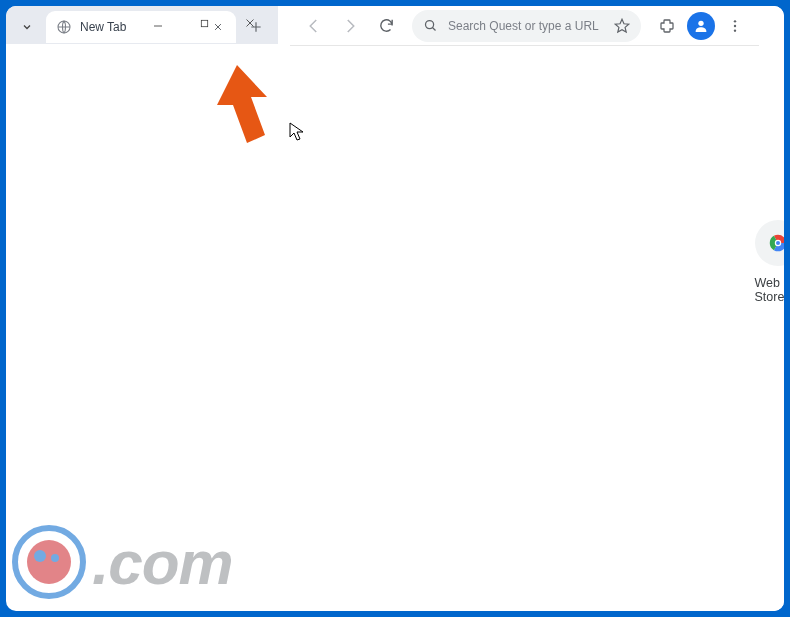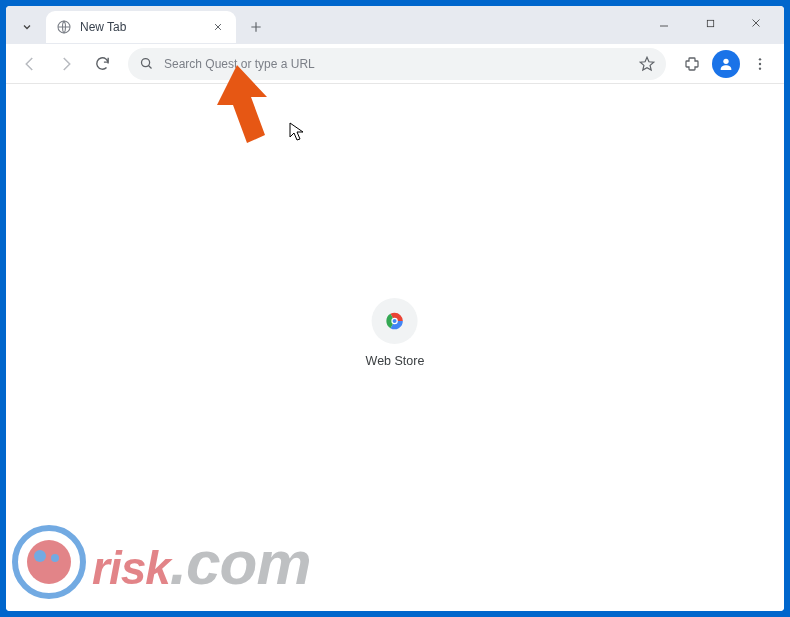--- a/index.html
+++ b/index.html
@@ -11,24 +11,25 @@
   position: relative;
   overflow: hidden;
 }
 .window {
   position: absolute;
   top: 6px;
   left: 6px;
   right: 6px;
   bottom: 6px;
   background: #fff;
-  border-radius: 4px;
+  border-radius: 10px;
   overflow: hidden;
   display: flex;
-  flex-direction: column;
+  flex-direction: row;
+  gap: 12px;
 }
 
 .tabstrip {
   height: 38px;
   background: #e7eaf0;
   display: flex;
   align-items: center;
   padding: 4px 8px 0 8px;
   position: relative;
 }
@@ -330,16 +331,15 @@
 
 <svg class="cursor" width="16" height="20" viewBox="0 0 16 20">
   <path fill="#fff" stroke="#000" stroke-width="1" d="M1 1l0 14 4-4 3 7 3-1-3-7 6 0z"></path>
 </svg>
 
 <div class="watermark">
   <div class="wm-bug">
     <div class="wm-iris"></div>
   </div>
   <div class="wm-text">
-      <span class="wm-risk">risk</span>
       <span class="wm-com">.com</span>
   </div>
 </div>
 
 </body></html>

